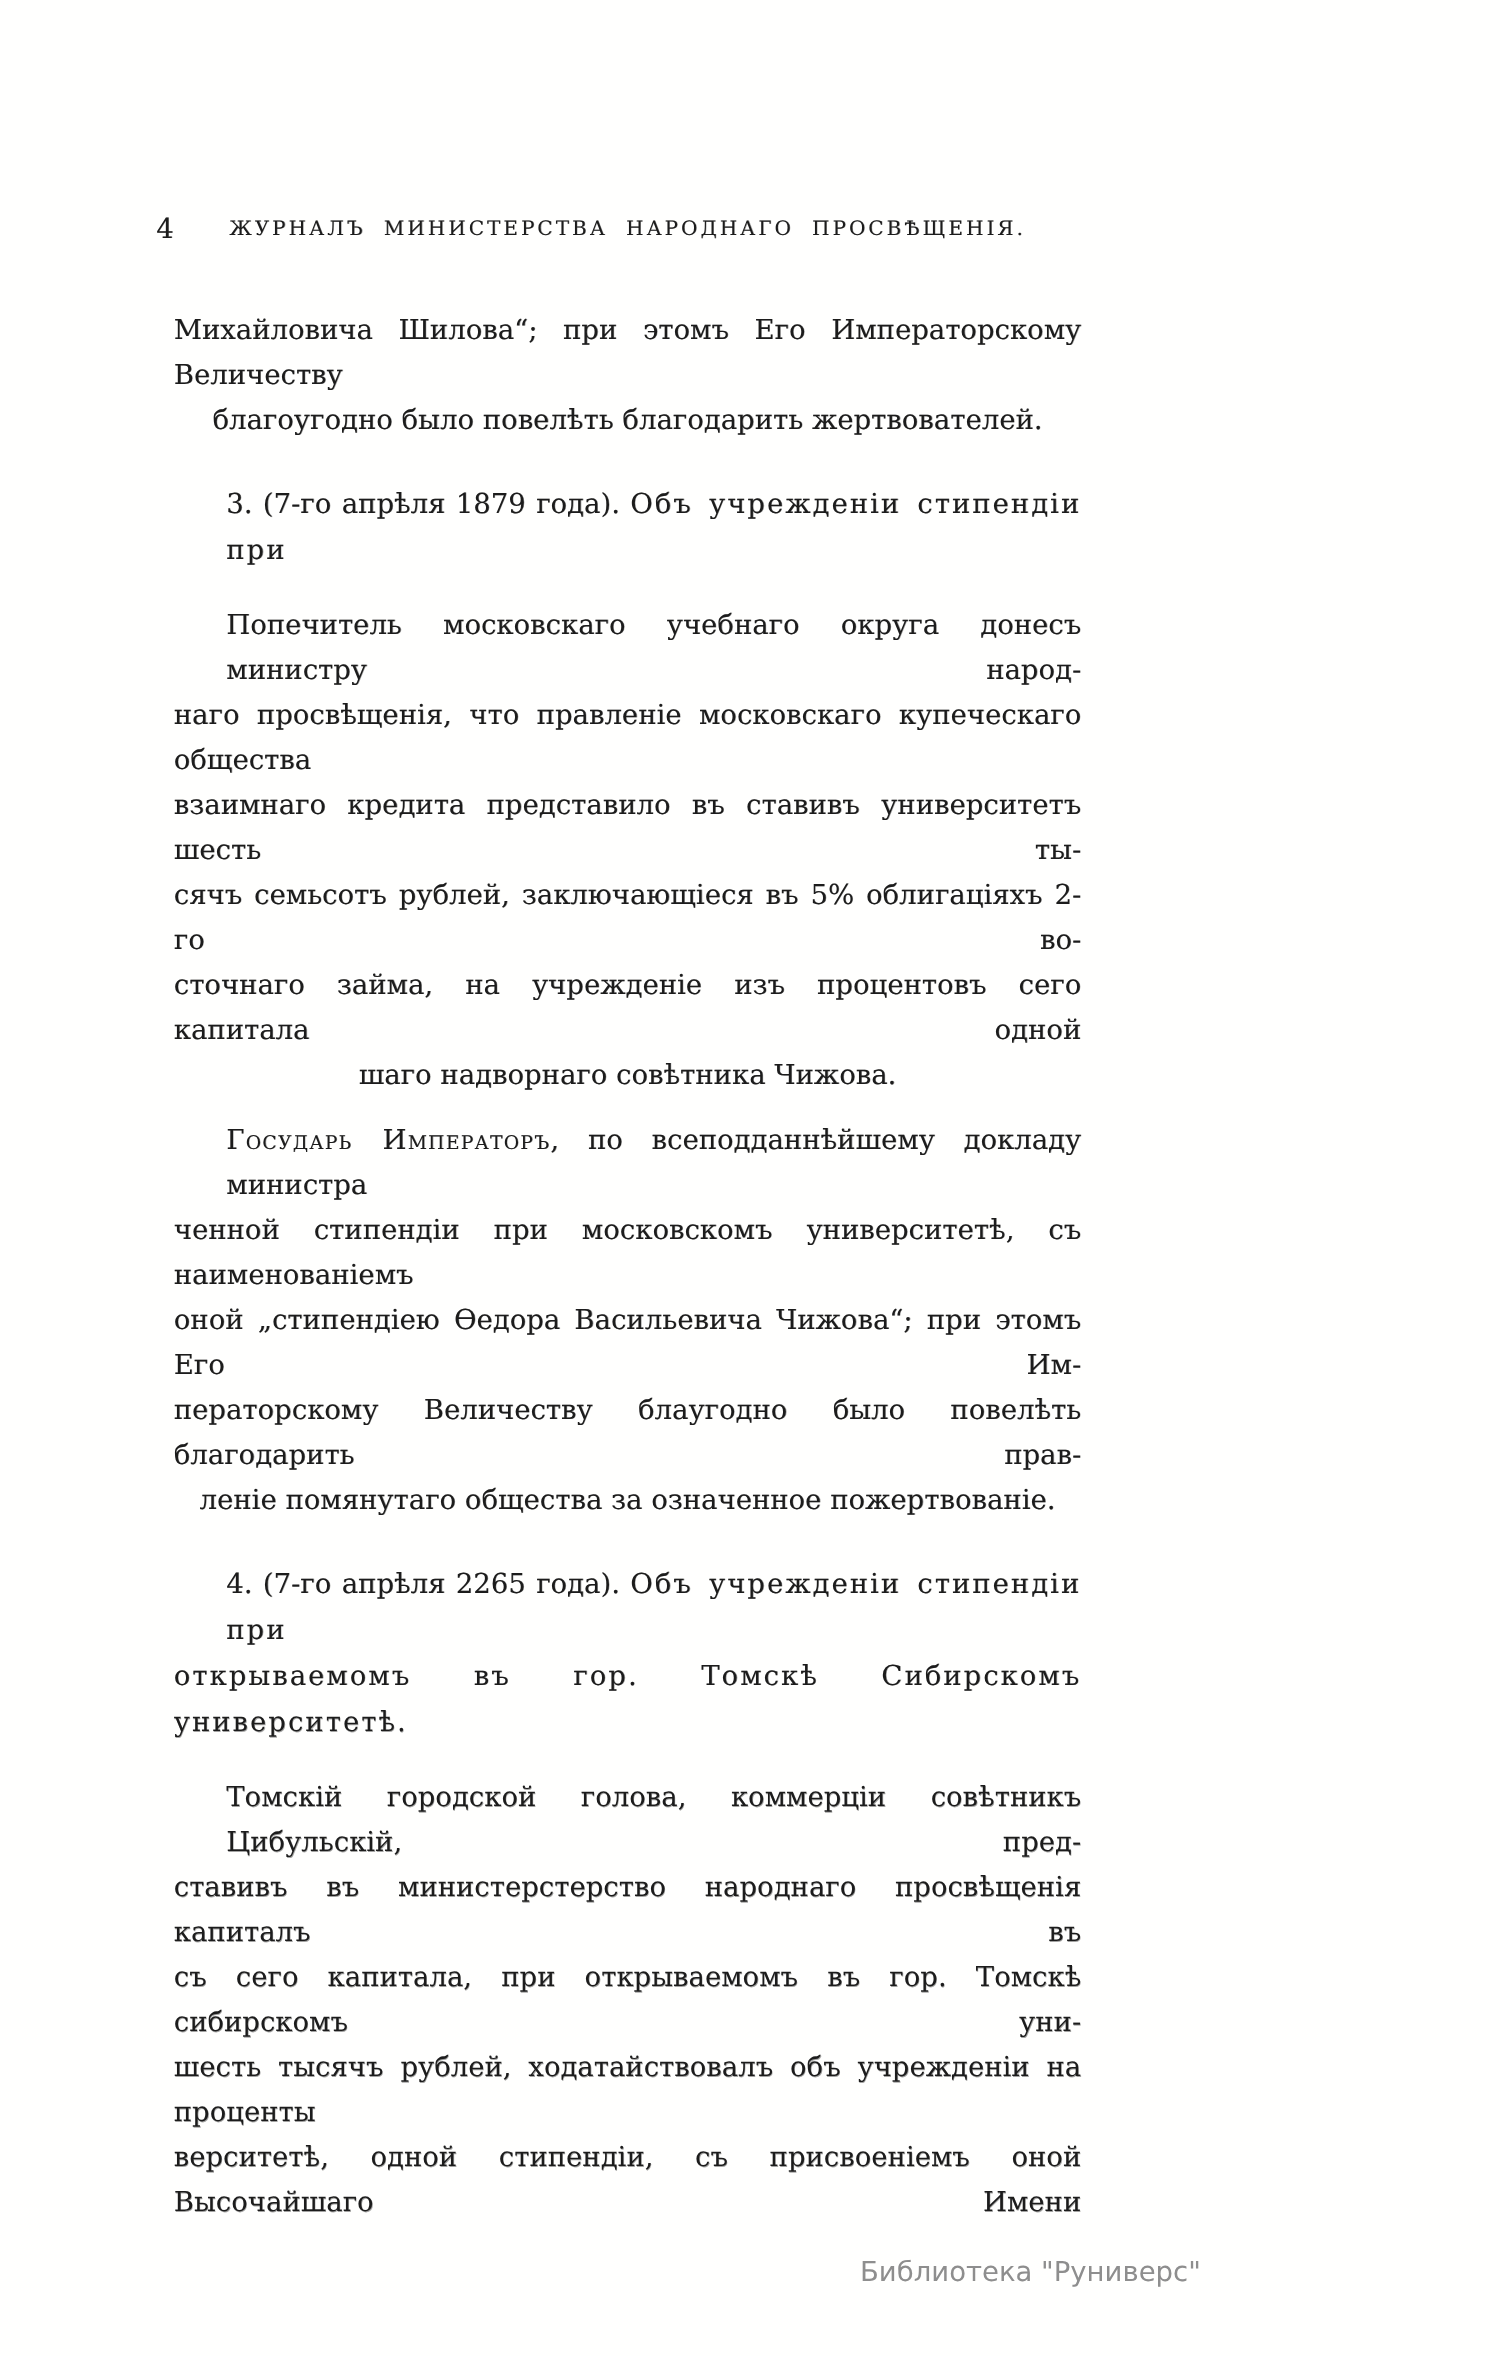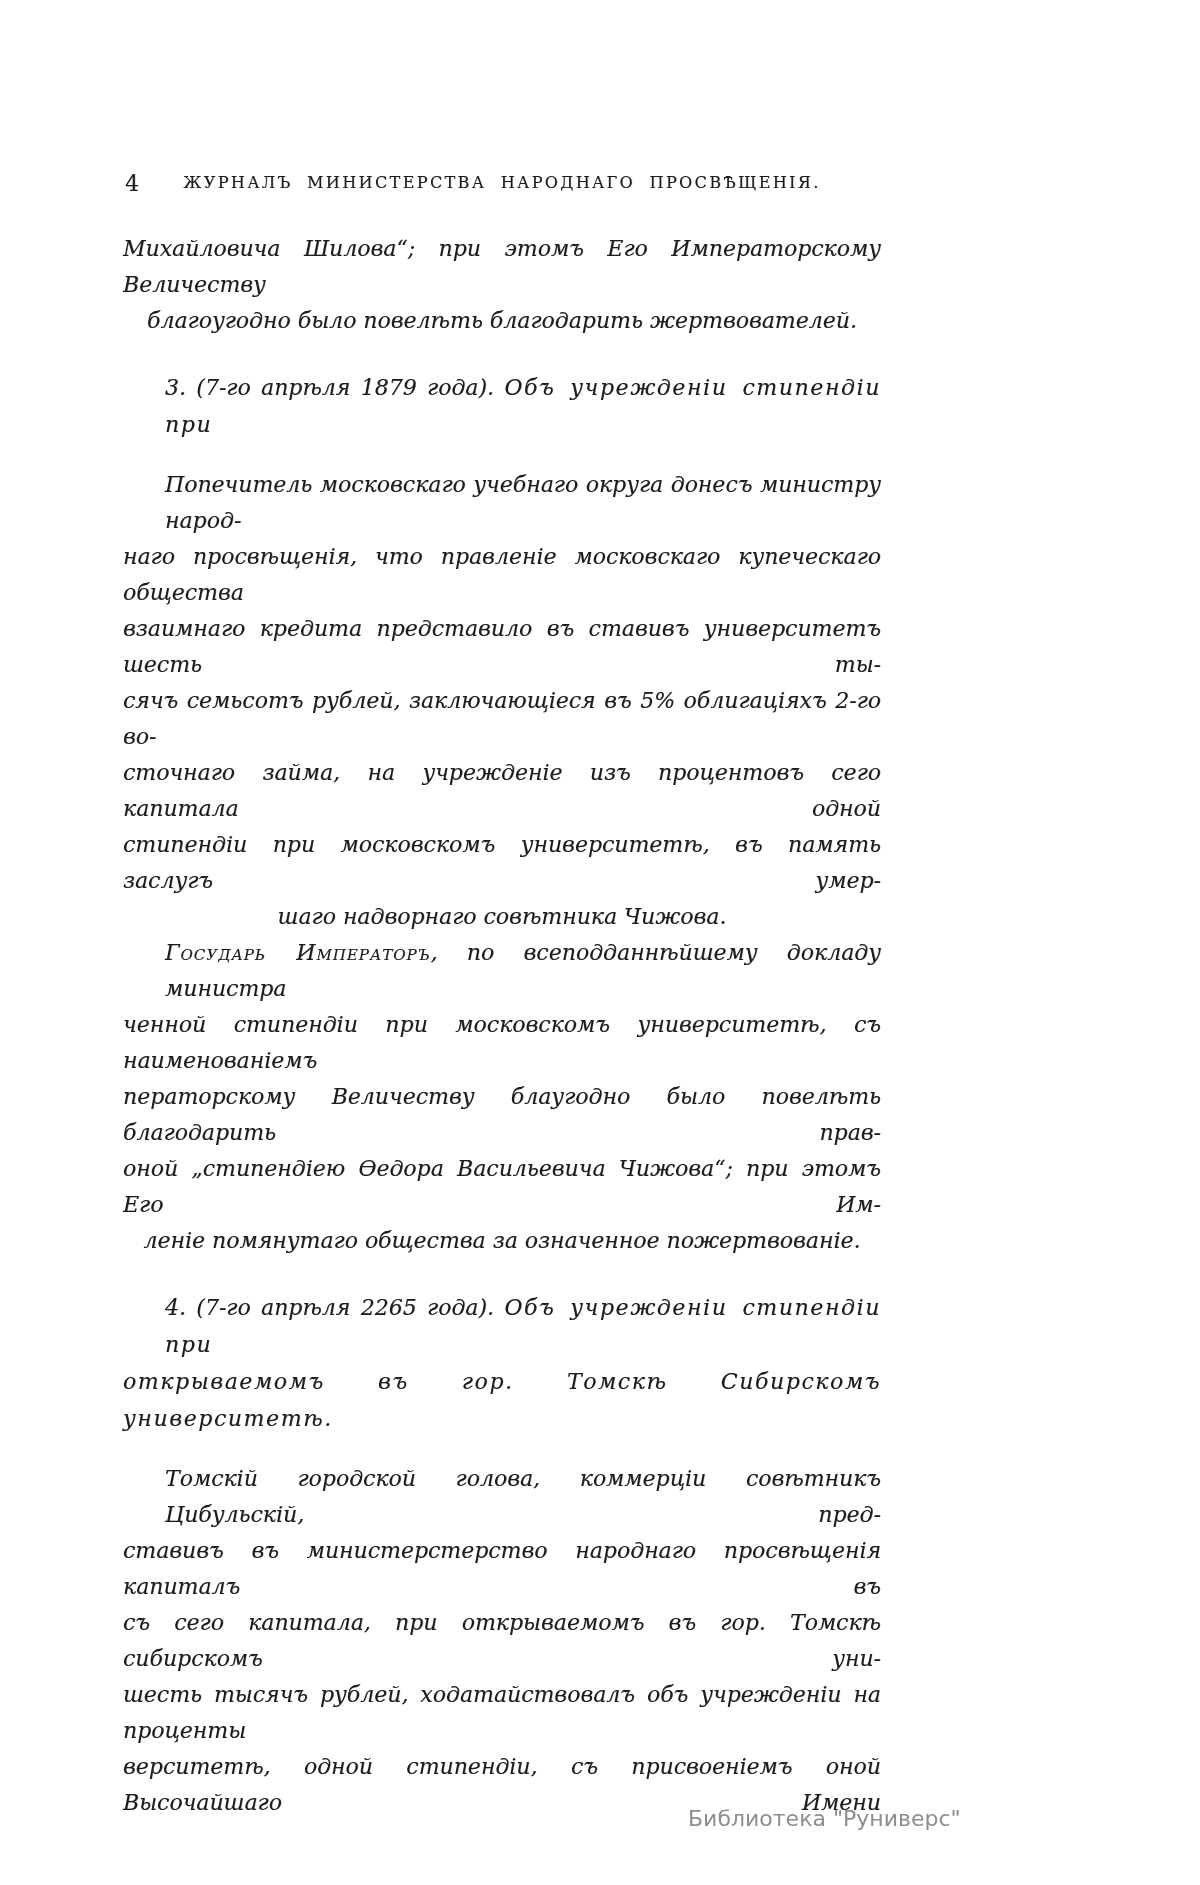--- a/index.html
+++ b/index.html
@@ -19,21 +19,21 @@
     position:absolute;left:2px;top:1px;font-size:22px;
   }
   .journal-title{
     text-align:center;font-size:16px;letter-spacing:2.4px;word-spacing:7px;
     padding-top:3px;white-space:nowrap;
   }
   #text-column{
     position:absolute;top:231px;left:123px;width:758px;
     font-size:22px;line-height:36px;
   }
-  .block{margin:0;font-style:italic;}
+  .block{margin:16px;}
   .block.heading{margin-top:30px;margin-bottom:24px;line-height:37px;}
   .line{text-align:center;}
   .line.just{text-align:justify;text-align-last:justify;}
   .line.indent{padding-left:42px;}
   .sp{letter-spacing:1.6px;word-spacing:3px;}
   .sc{font-variant:small-caps;letter-spacing:1px;}
   .watermark{
     position:absolute;left:688px;top:1806px;
     font-family:"DejaVu Sans", sans-serif;
     font-size:22px;color:#8e8e8e;text-shadow:none;
@@ -57,28 +57,27 @@
       </div>
       <div class="block heading">
         <div class="line just indent"><span>3. (7-го апрѣля 1879 года). </span><span class="sp">Объ учрежденіи стипендіи при</span></div>
       </div>
       <div class="block paragraph">
         <div class="line just indent"><span>Попечитель московскаго учебнаго округа донесъ министру народ-</span></div>
         <div class="line just"><span>наго просвѣщенія, что правленіе московскаго купеческаго общества</span></div>
         <div class="line just"><span>взаимнаго кредита представило въ ставивъ университетъ шесть ты-</span></div>
         <div class="line just"><span>сячъ семьсотъ рублей, заключающіеся въ 5% облигаціяхъ 2-го во-</span></div>
         <div class="line just"><span>сточнаго займа, на учрежденіе изъ процентовъ сего капитала одной</span></div>
-        <div class="line just"><span>стипендіи при московскомъ университетѣ, въ память заслугъ умер-</span></div>
         <div class="line"><span>шаго надворнаго совѣтника Чижова.</span></div>
       </div>
       <div class="block paragraph">
         <div class="line just indent"><span class="sc">Государь Императоръ</span><span>, по всеподданнѣйшему докладу министра</span></div>
         <div class="line just"><span>ченной стипендіи при московскомъ университетѣ, съ наименованіемъ</span></div>
+        <div class="line just"><span>оной „стипендіею Ѳедора Васильевича Чижова“; при этомъ Его Им-</span></div>
         <div class="line just"><span>ператорскому Величеству блаугодно было повелѣть благодарить прав-</span></div>
-        <div class="line just"><span>оной „стипендіею Ѳедора Васильевича Чижова“; при этомъ Его Им-</span></div>
         <div class="line"><span>леніе помянутаго общества за означенное пожертвованіе.</span></div>
       </div>
       <div class="block heading">
         <div class="line just indent"><span>4. (7-го апрѣля 2265 года). </span><span class="sp">Объ учрежденіи стипендіи при</span></div>
         <div class="line just"><span class="sp">открываемомъ въ гор. Томскѣ Сибирскомъ университетѣ.</span></div>
       </div>
       <div class="block paragraph">
         <div class="line just indent"><span>Томскій городской голова, коммерціи совѣтникъ Цибульскій, пред-</span></div>
         <div class="line just"><span>ставивъ въ министерстерство народнаго просвѣщенія капиталъ въ</span></div>
         <div class="line just"><span>съ сего капитала, при открываемомъ въ гор. Томскѣ сибирскомъ уни-</span></div>

